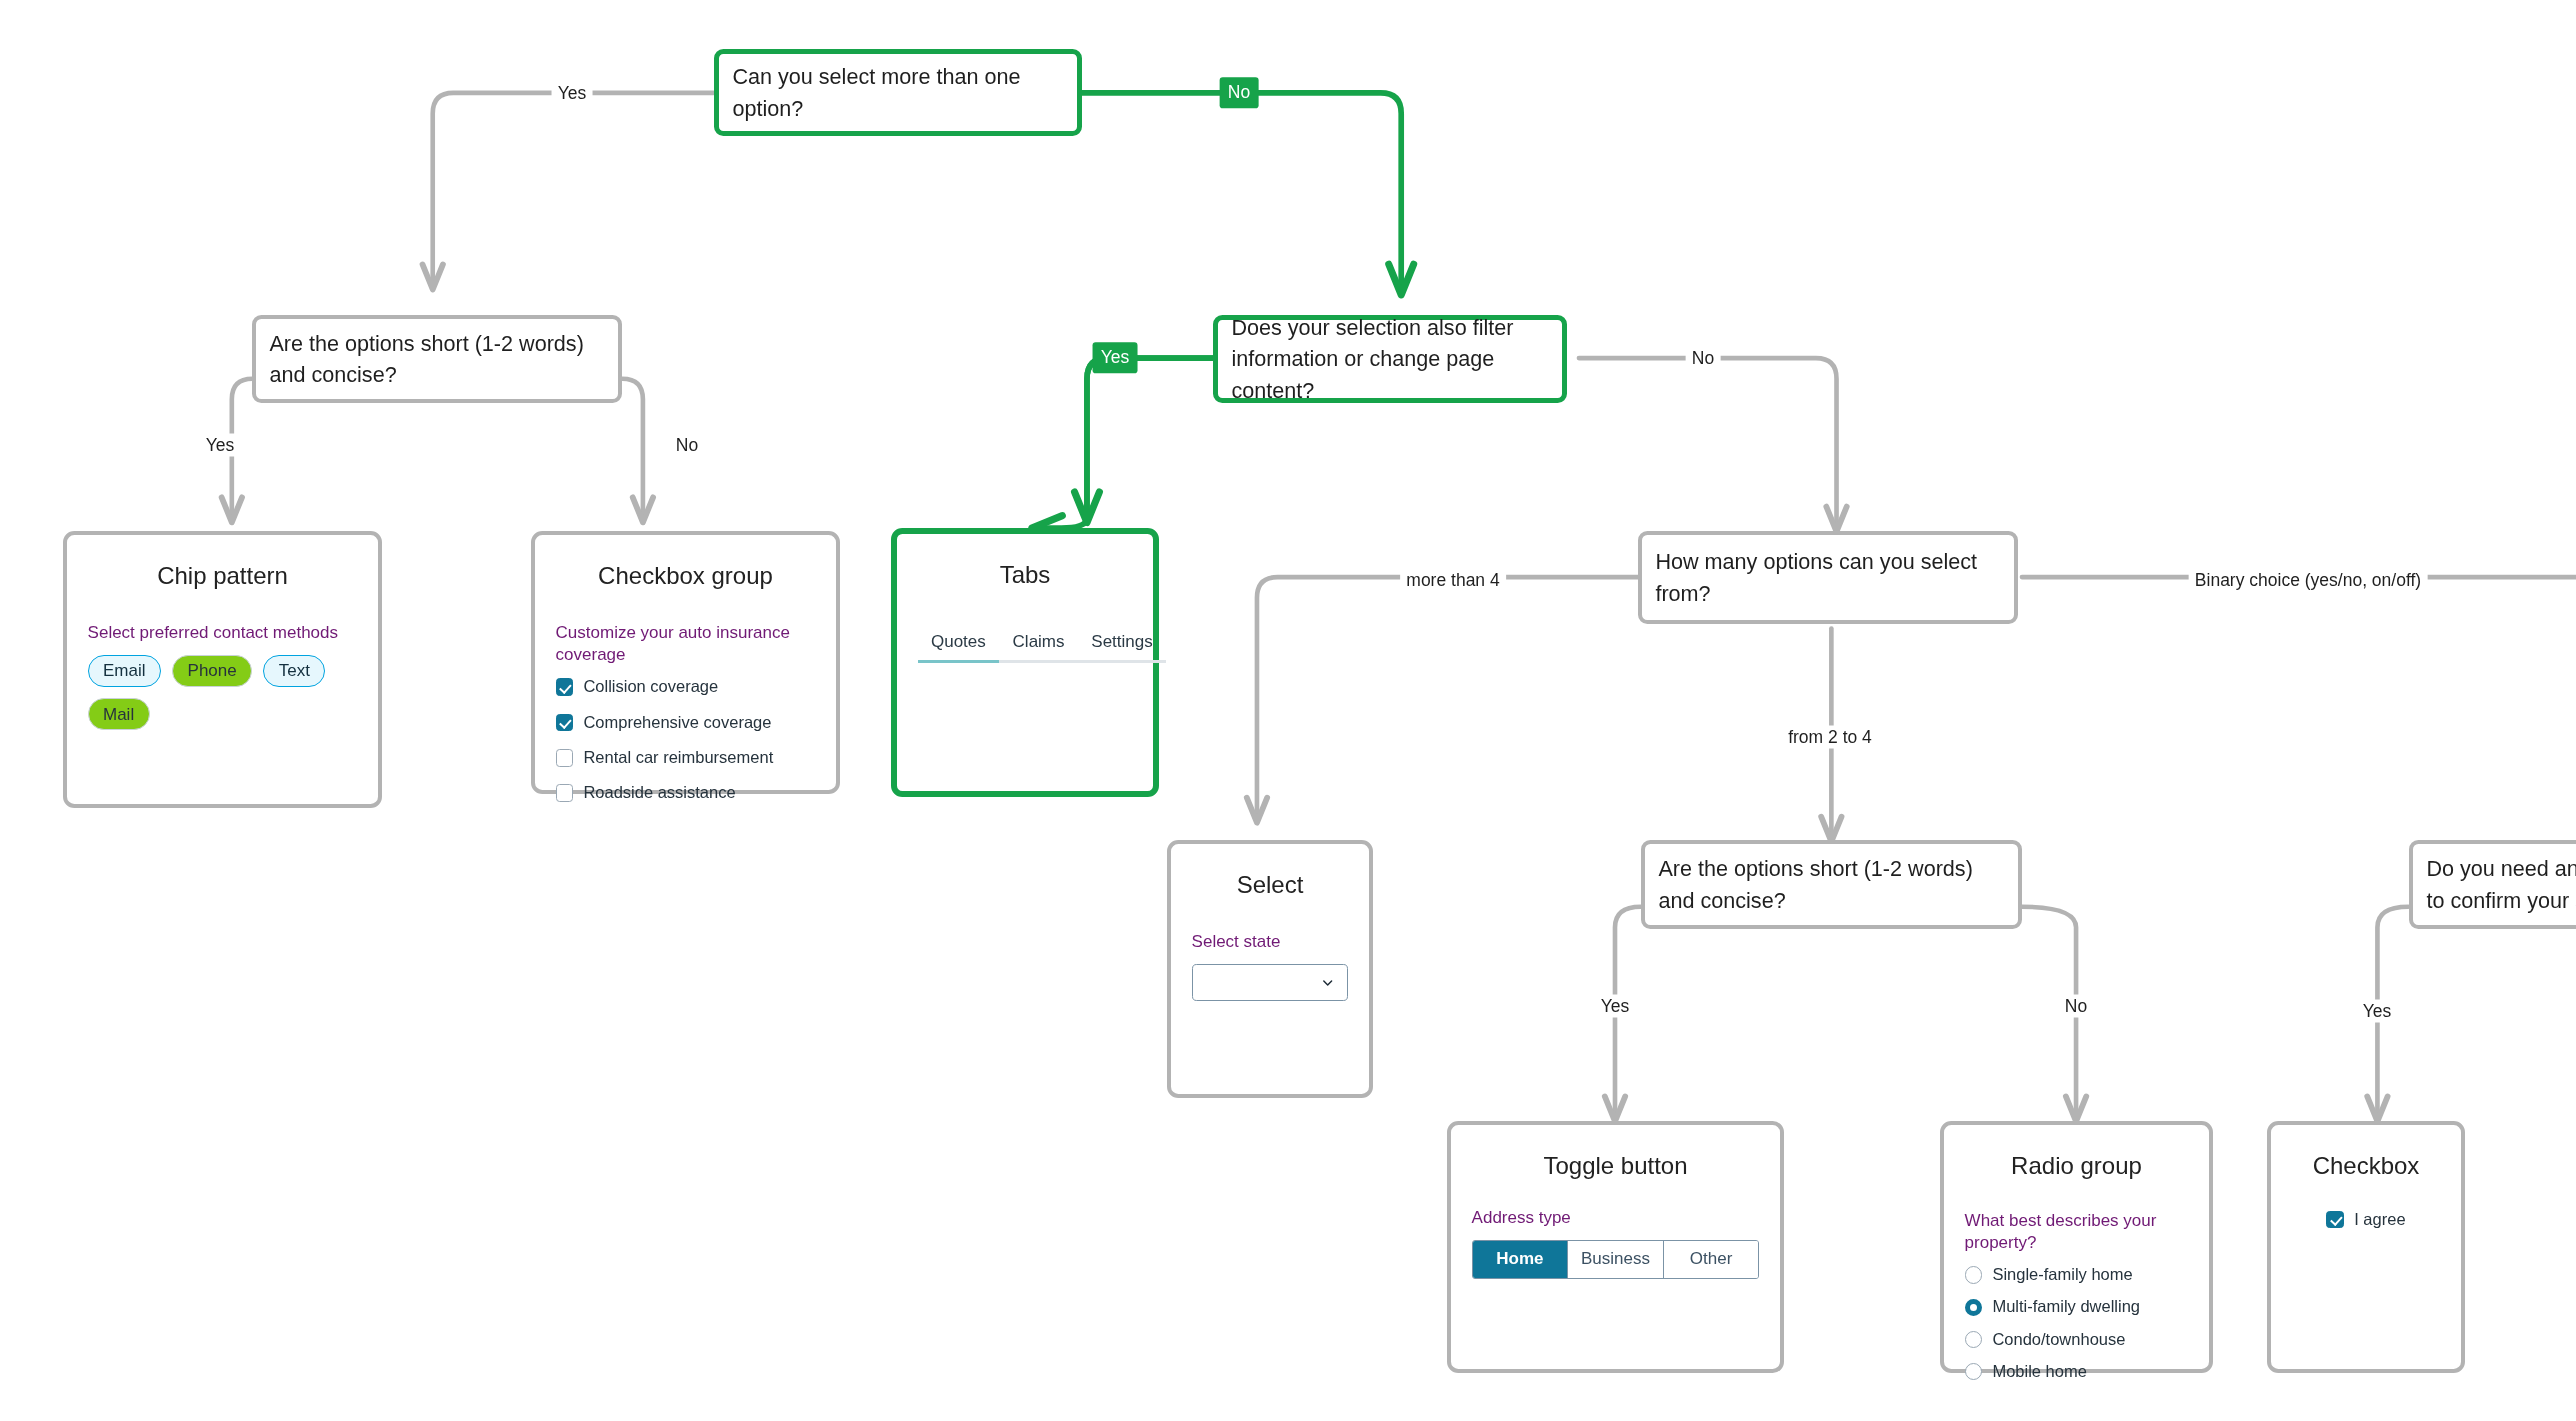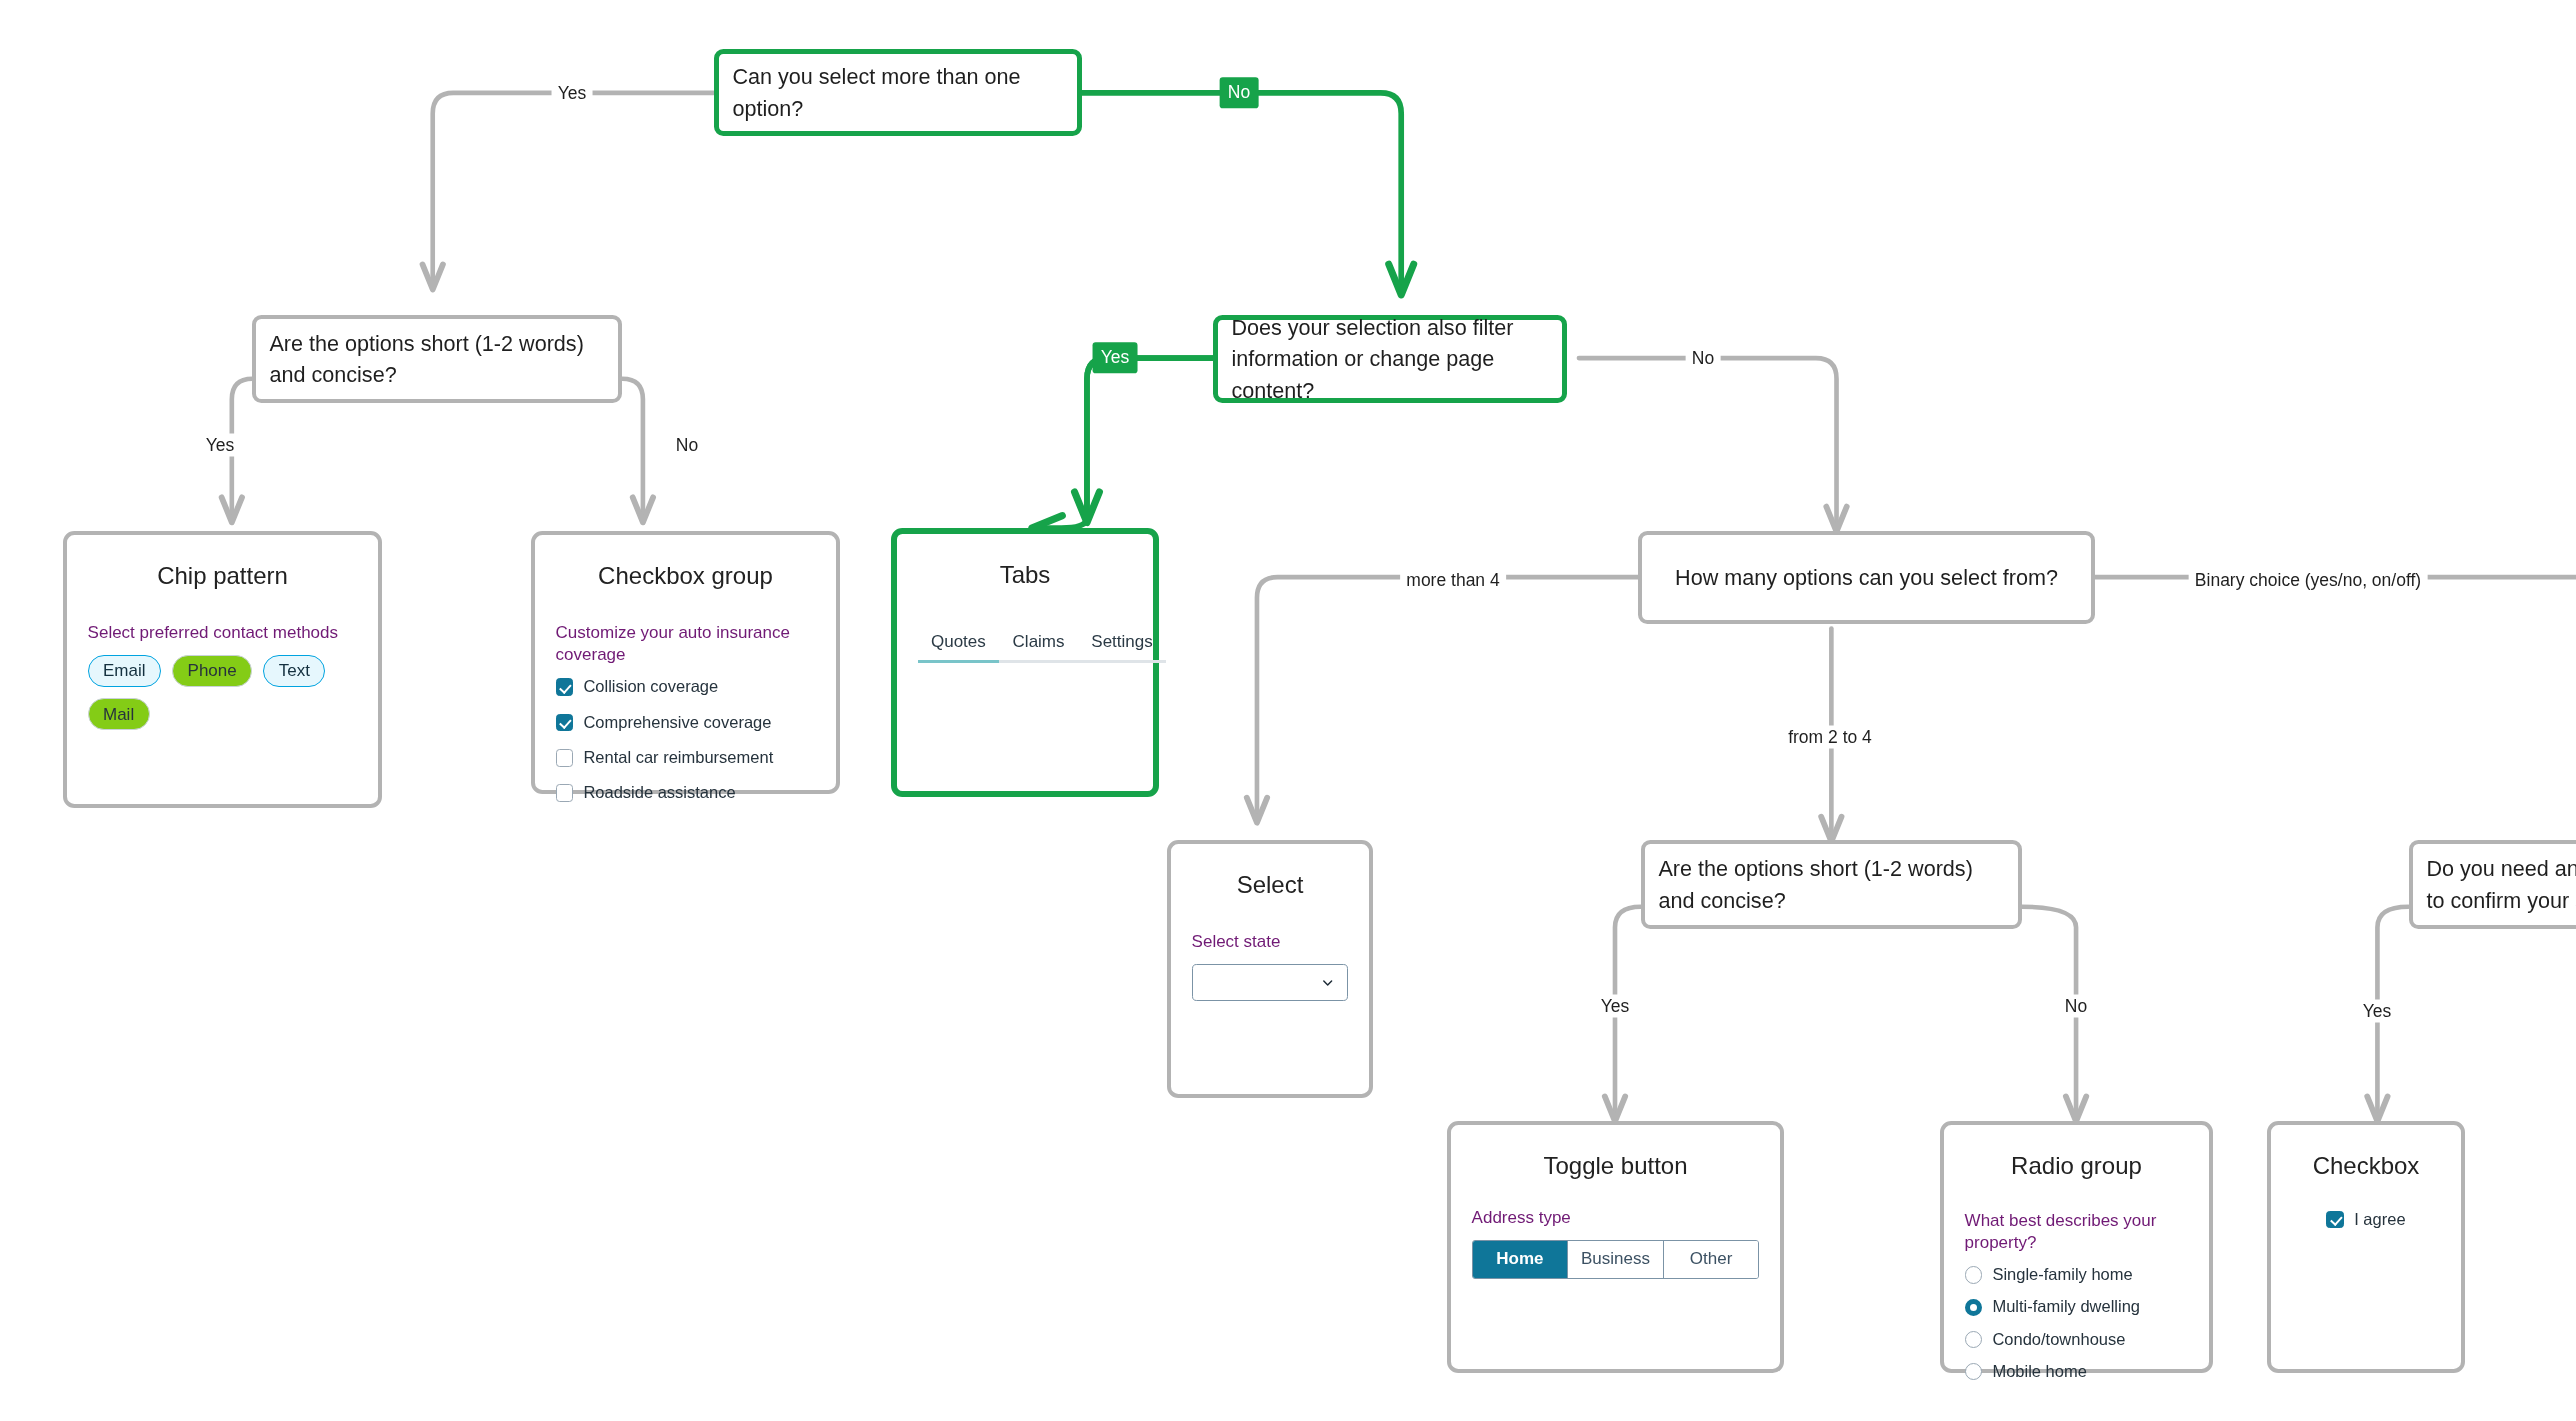--- a/index.html
+++ b/index.html
@@ -242,21 +242,21 @@
   </div>
 
   <div class="node" style="left:252px; top:315px; width:370px; height:88px;">
     <span>Are the options short (1-2 words) and concise?</span>
   </div>
 
   <div class="node green" style="left:1213px; top:315px; width:354px; height:88px;">
     <span>Does your selection also filter information or change page content?</span>
   </div>
 
-  <div class="node" style="left:1638px; top:531px; width:457px; height:93px;">
+  <div class="node" style="left:1638px; top:531px; width:380px; height:93px;">
     <span>How many options can you select from?</span>
   </div>
 
   <div class="node" style="left:1641px; top:840px; width:381px; height:89px;">
     <span>Are the options short (1-2 words) and concise?</span>
   </div>
 
   <div class="node" style="left:2409px; top:840px; width:363px; height:89px;">
     <span>Do you need an additional action to confirm your selection?</span>
   </div>

